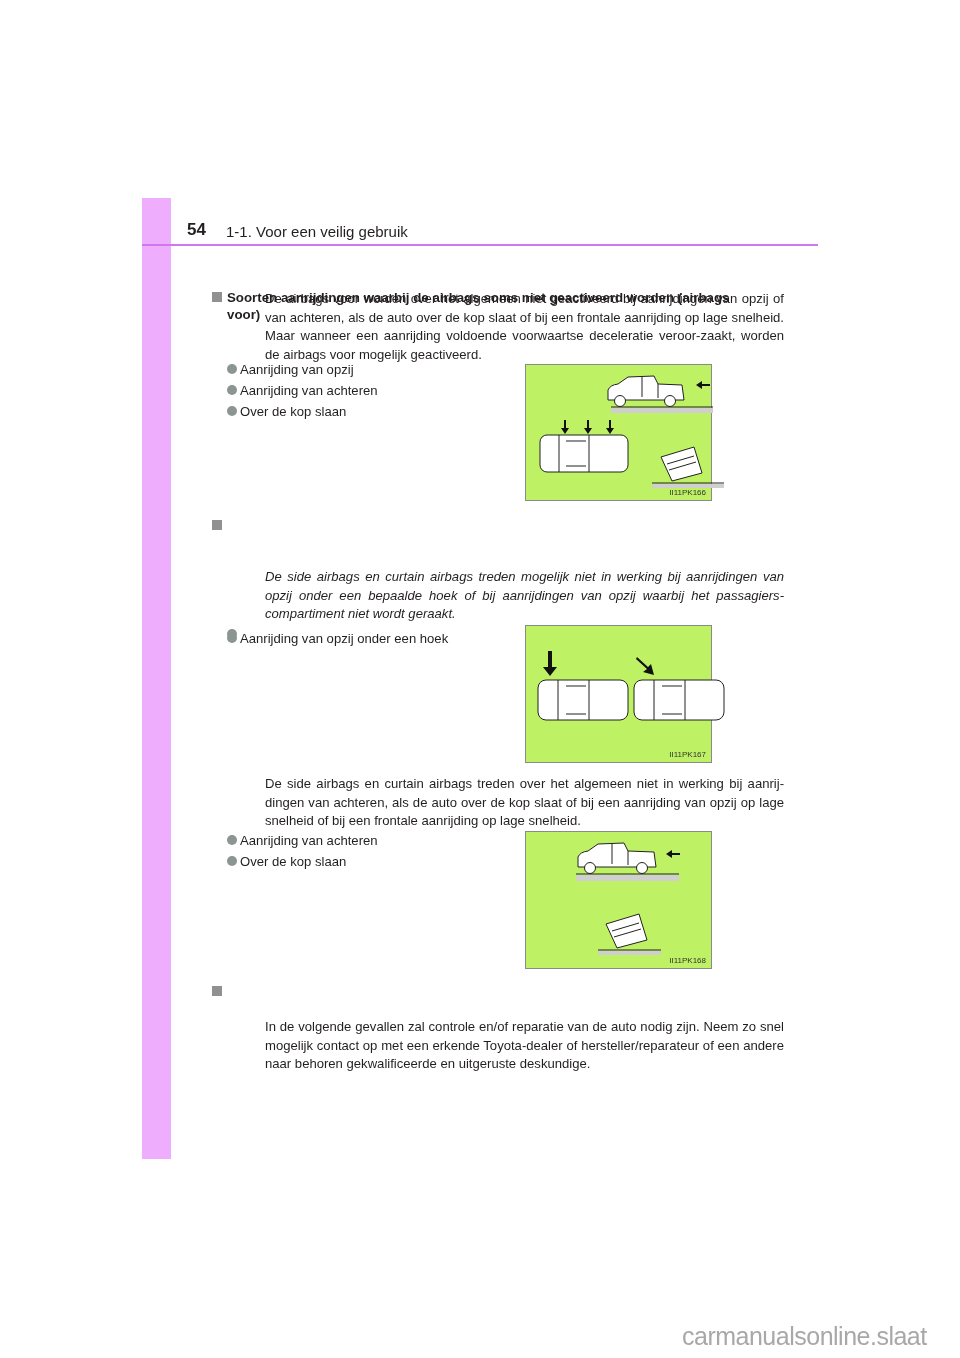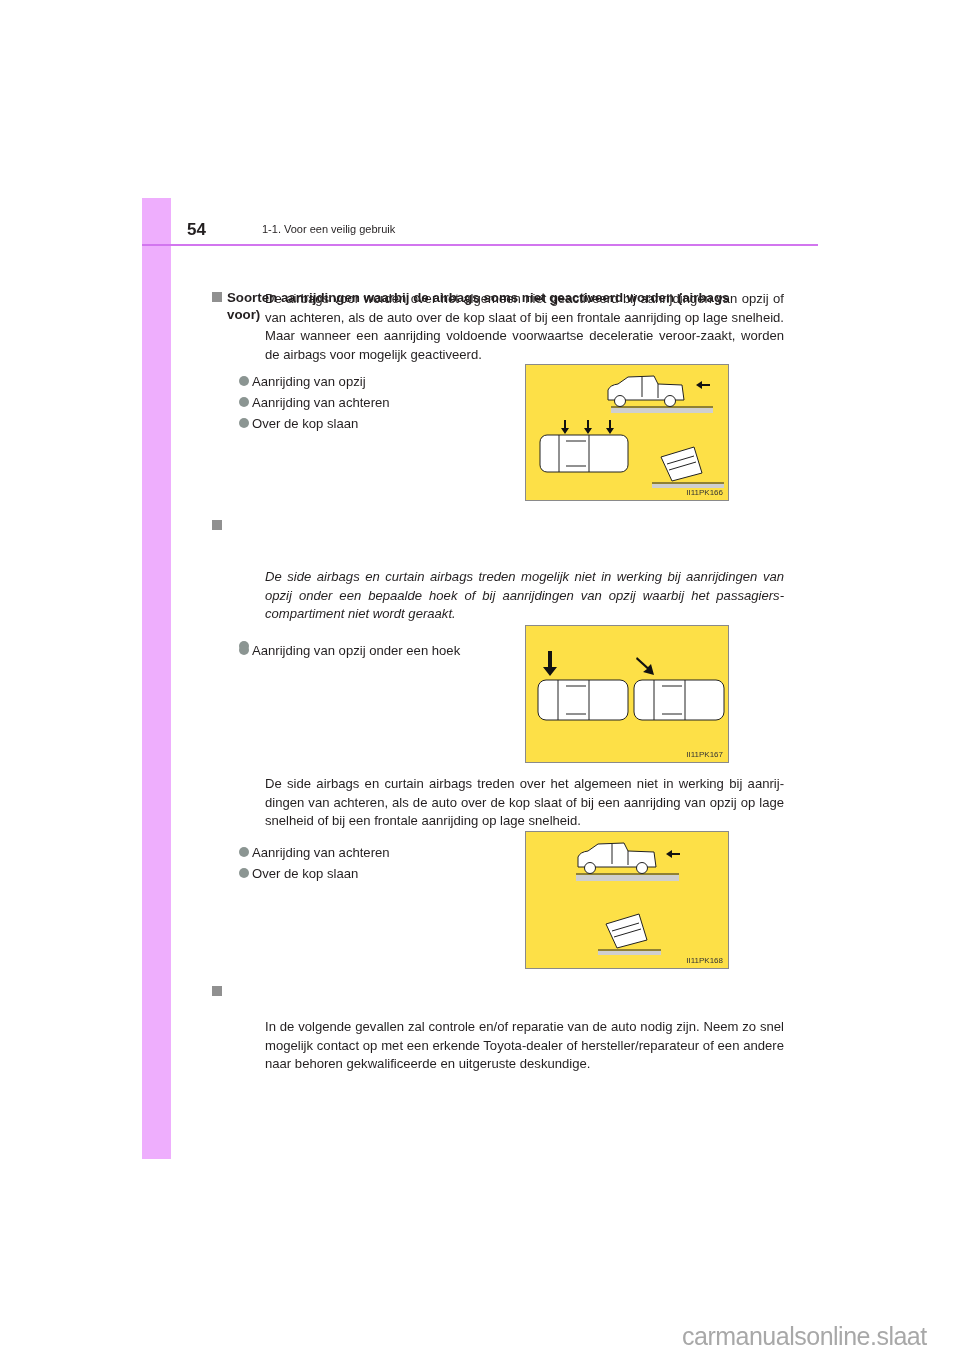--- a/index.html
+++ b/index.html
@@ -1,30 +1,30 @@
 <!DOCTYPE html>
 <html><head>
 <meta charset="utf-8">
 <style>
   html, body { margin:0; padding:0; background:#ffffff; }
   body { width:960px; height:1358px; position:relative; overflow:hidden;
          font-family:"Liberation Sans", sans-serif; color:#231f20; }
   .sidebar { position:absolute; left:142px; top:198px; width:29px; height:961px; background:#eeaefd; }
   .page-num { position:absolute; left:187px; top:220px; font-size:17px; font-weight:bold; }
-  .section-path { position:absolute; left:226px; top:223px; font-size:11px;margin-left:36px; }
+  .section-path { position:absolute; left:226px; top:223px; font-size:15px; }
   .header-rule { position:absolute; left:142px; top:244px; width:676px; height:2px; background:#d276ef; }
 
   .sq { display:inline-block; width:10px; height:10px; background:#909090; position:absolute; left:0; top:3px; }
   .heading { position:absolute; left:212px; width:535px; font-size:13.3px; font-weight:bold; line-height:17px; padding-left:15px; box-sizing:border-box; }
   .para { position:absolute; left:227px; width:519px; font-size:13.1px; line-height:18.5px; text-align:justify;margin-left:38px; }
-  .bullets { position:absolute; left:227px; width:290px; margin:12px; padding:0; list-style:none; font-size:13.1px; }
+  .bullets { position:absolute; left:227px; width:290px; margin:0; padding:0; list-style:none; font-size:13.1px; }
   .bullets li { position:relative; padding-left:13px; line-height:17px; margin-bottom:4.2px; text-align:justify; }
   .bullets li .dot { position:absolute; left:0; top:3px; width:10px; height:10px; border-radius:50%; background:#8b9592; }
 
-  .fig { position:absolute; left:525px; width:204px; border:1.5px solid #8a8a8a; box-sizing:border-box; background:#fde047; }
+  .fig { position:absolute; left:525px; width:187px; border:1.5px solid #8a8a8a; box-sizing:border-box; background:#bef264; }
   .fig svg { position:absolute; left:0; top:0; }
   .fig-code { position:absolute; right:5px; bottom:3px; font-size:8px; color:#333; }
 
   .watermark { position:absolute; left:682px; top:1322px; font-size:25px; color:#a8a8a8; letter-spacing:-0.5px; }
 </style>
 </head>
 <body>
 
 <div class="sidebar"></div>
 <div class="page-num">54</div>

